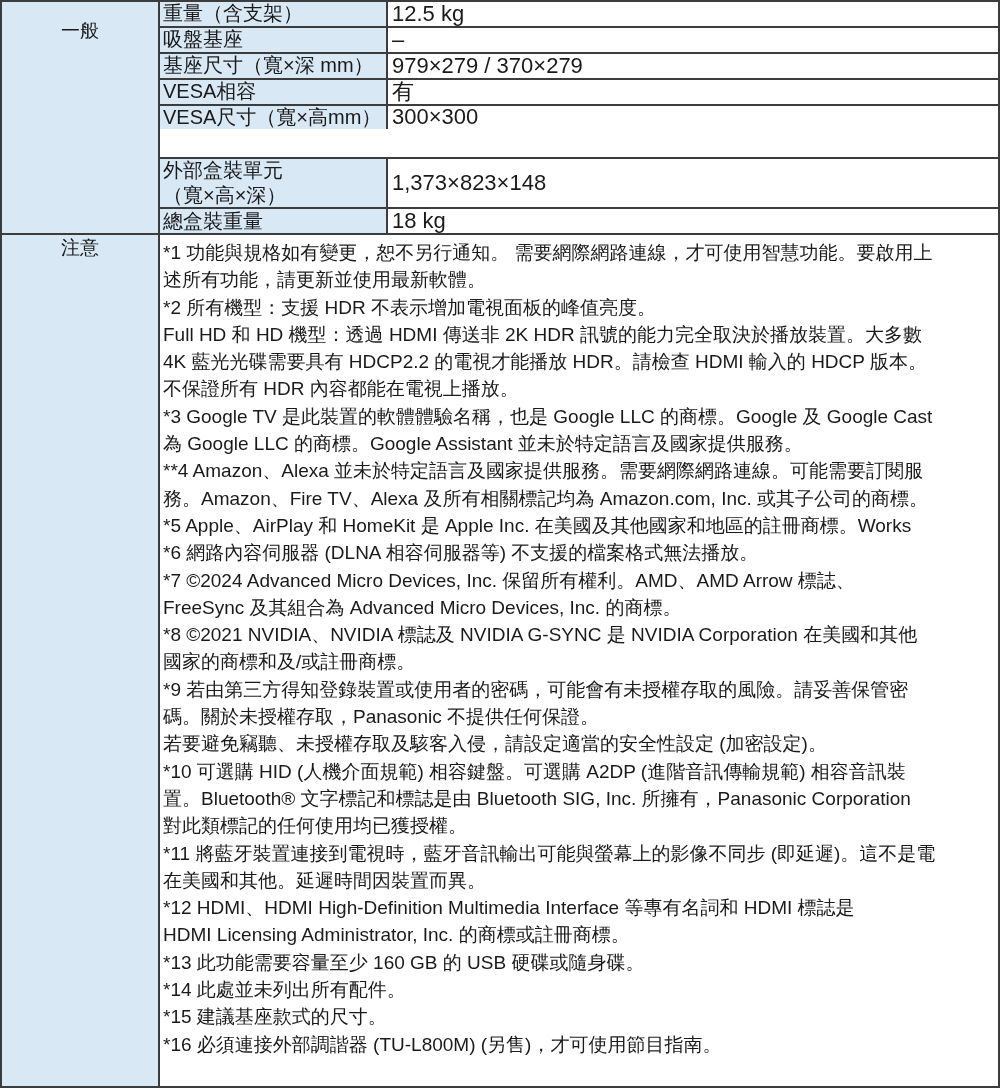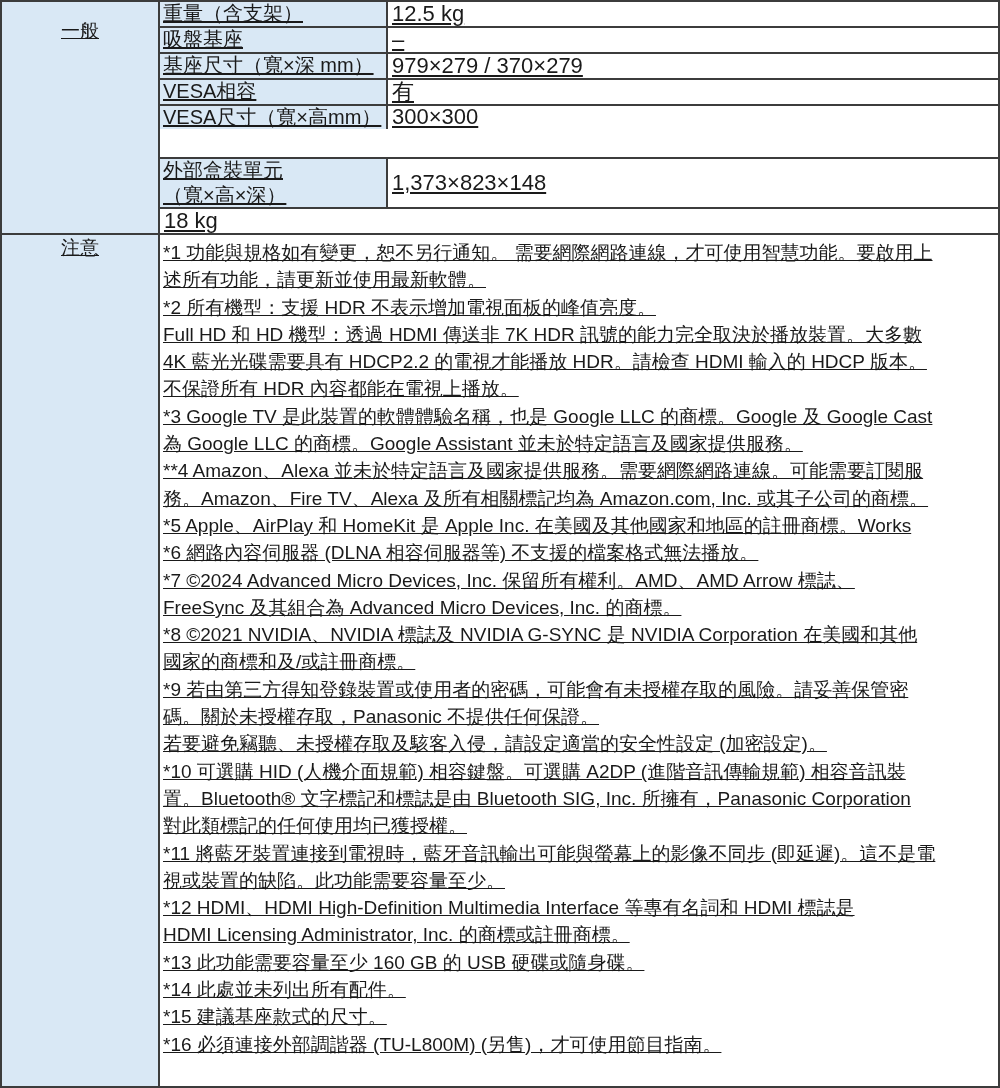--- a/index.html
+++ b/index.html
@@ -104,21 +104,21 @@
     overflow: hidden;
     background: #ffffff;
   }
   .note-line {
     white-space: nowrap;
   }
 </style>
 </head>
 <body>
 
-<div class="page" style="color: rgb(26, 26, 26); text-decoration: underline;">
+<div class="page" style="color: rgb(26, 26, 26);">
   <div class="spec-table">
 
     <div class="section section-general">
       <div class="cat-cell cat-general">
         <span>一般</span>
       </div>
       <div class="general-rows" id="general-rows">
           <div class="spec-row">
             <div class="label-cell">
               <div>重量（含支架）</div>
@@ -150,54 +150,57 @@
             <div class="value-cell">300×300</div>
           </div>
           <div class="spec-row tall">
             <div class="label-cell">
               <div>外部盒裝單元</div>
               <div>（寬×高×深）</div>
             </div>
             <div class="value-cell">1,373×823×148</div>
           </div>
           <div class="spec-row">
+            <div class="label-cell">
+              <div>總盒裝重量</div>
+            </div>
             <div class="value-cell">18 kg</div>
           </div>
         </div>
     </div>
 
     <div class="section section-notes">
       <div class="cat-cell cat-notes">
         <span>注意</span>
       </div>
       <div class="notes-body" id="notes-lines">
           <div class="note-line">*1 功能與規格如有變更，恕不另行通知。 需要網際網路連線，才可使用智慧功能。要啟用上</div>
           <div class="note-line">述所有功能，請更新並使用最新軟體。</div>
           <div class="note-line">*2 所有機型：支援 HDR 不表示增加電視面板的峰值亮度。</div>
-          <div class="note-line">Full HD 和 HD 機型：透過 HDMI 傳送非 7K HDR 訊號的能力完全取決於播放裝置。大多數</div>
+          <div class="note-line">Full HD 和 HD 機型：透過 HDMI 傳送非 2K HDR 訊號的能力完全取決於播放裝置。大多數</div>
           <div class="note-line">4K 藍光光碟需要具有 HDCP2.2 的電視才能播放 HDR。請檢查 HDMI 輸入的 HDCP 版本。</div>
           <div class="note-line">不保證所有 HDR 內容都能在電視上播放。</div>
           <div class="note-line">*3 Google TV 是此裝置的軟體體驗名稱，也是 Google LLC 的商標。Google 及 Google Cast</div>
           <div class="note-line">為 Google LLC 的商標。Google Assistant 並未於特定語言及國家提供服務。</div>
           <div class="note-line">**4 Amazon、Alexa 並未於特定語言及國家提供服務。需要網際網路連線。可能需要訂閱服</div>
           <div class="note-line">務。Amazon、Fire TV、Alexa 及所有相關標記均為 Amazon.com, Inc. 或其子公司的商標。</div>
           <div class="note-line">*5 Apple、AirPlay 和 HomeKit 是 Apple Inc. 在美國及其他國家和地區的註冊商標。Works</div>
           <div class="note-line">*6 網路內容伺服器 (DLNA 相容伺服器等) 不支援的檔案格式無法播放。</div>
           <div class="note-line">*7 ©2024 Advanced Micro Devices, Inc. 保留所有權利。AMD、AMD Arrow 標誌、</div>
           <div class="note-line">FreeSync 及其組合為 Advanced Micro Devices, Inc. 的商標。</div>
           <div class="note-line">*8 ©2021 NVIDIA、NVIDIA 標誌及 NVIDIA G-SYNC 是 NVIDIA Corporation 在美國和其他</div>
           <div class="note-line">國家的商標和及/或註冊商標。</div>
           <div class="note-line">*9 若由第三方得知登錄裝置或使用者的密碼，可能會有未授權存取的風險。請妥善保管密</div>
           <div class="note-line">碼。關於未授權存取，Panasonic 不提供任何保證。</div>
           <div class="note-line">若要避免竊聽、未授權存取及駭客入侵，請設定適當的安全性設定 (加密設定)。</div>
           <div class="note-line">*10 可選購 HID (人機介面規範) 相容鍵盤。可選購 A2DP (進階音訊傳輸規範) 相容音訊裝</div>
           <div class="note-line">置。Bluetooth® 文字標記和標誌是由 Bluetooth SIG, Inc. 所擁有，Panasonic Corporation</div>
           <div class="note-line">對此類標記的任何使用均已獲授權。</div>
           <div class="note-line">*11 將藍牙裝置連接到電視時，藍牙音訊輸出可能與螢幕上的影像不同步 (即延遲)。這不是電</div>
-          <div class="note-line">視或裝置的缺陷。此功能需要容量至少。</div>
+          <div class="note-line">在美國和其他。延遲時間因裝置而異。</div>
           <div class="note-line">*12 HDMI、HDMI High-Definition Multimedia Interface 等專有名詞和 HDMI 標誌是</div>
           <div class="note-line">HDMI Licensing Administrator, Inc. 的商標或註冊商標。</div>
           <div class="note-line">*13 此功能需要容量至少 160 GB 的 USB 硬碟或隨身碟。</div>
           <div class="note-line">*14 此處並未列出所有配件。</div>
           <div class="note-line">*15 建議基座款式的尺寸。</div>
           <div class="note-line">*16 必須連接外部調諧器 (TU-L800M) (另售)，才可使用節目指南。</div>
         </div>
     </div>
 
   </div>

